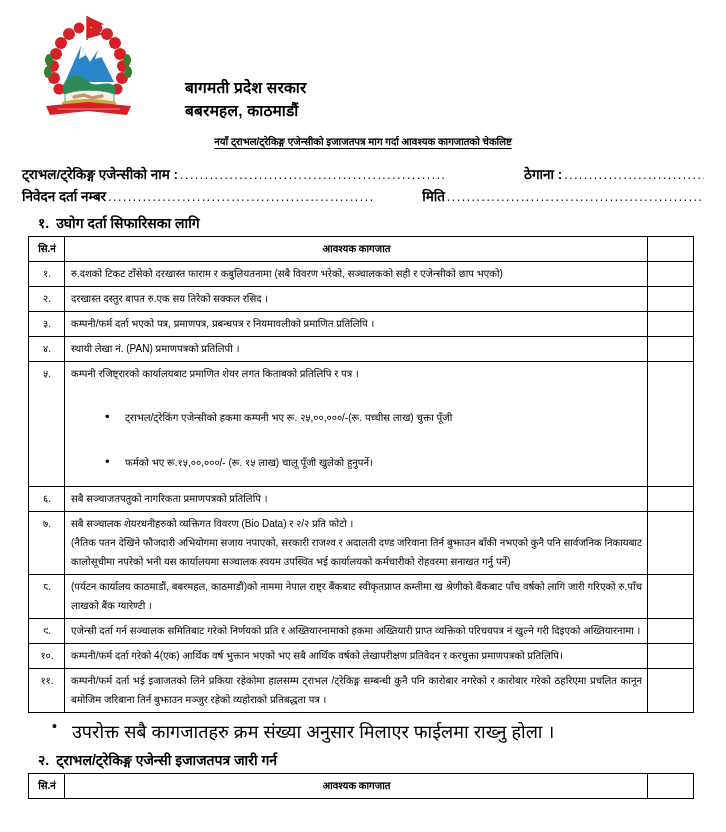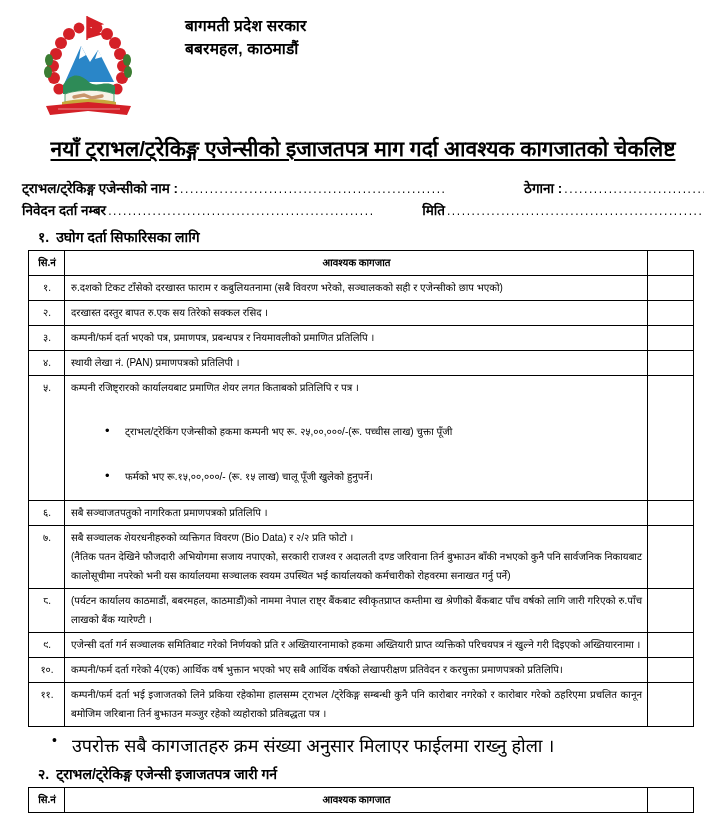--- a/index.html
+++ b/index.html
@@ -14,21 +14,21 @@
     height: 832px;
     font-family: "Liberation Serif", "DejaVu Serif", serif;
     color: #000000;
     position: relative;
     overflow: hidden;
   }
 
   
   .header {
     display: flex;
-    align-items: flex-start;
+    align-items: flex-end;
     padding: 6px 0 0 0;
     height: 122px;
   }
   .emblem-wrap {
     width: 175px;
     display: flex;
     justify-content: center;
     align-items: flex-start;
     padding-top: 4px;
     flex: 0 0 175px;
@@ -47,21 +47,21 @@
     line-height: 23px;
     letter-spacing: .2px;
     white-space: nowrap;
   }
 
   
   .doc-title {
     text-align: center;
     font-family: "Liberation Sans", "DejaVu Sans", sans-serif;
     font-weight: bold;
-    font-size: 21px;
+    font-size: 10px;
     text-decoration: underline;
     text-underline-offset: 3px;
     margin: 12px 0 0 0;
     padding: 0 18px;
     white-space: nowrap;
   }
 
   
   .form-fields {
     margin: 16px 0 0 0;

